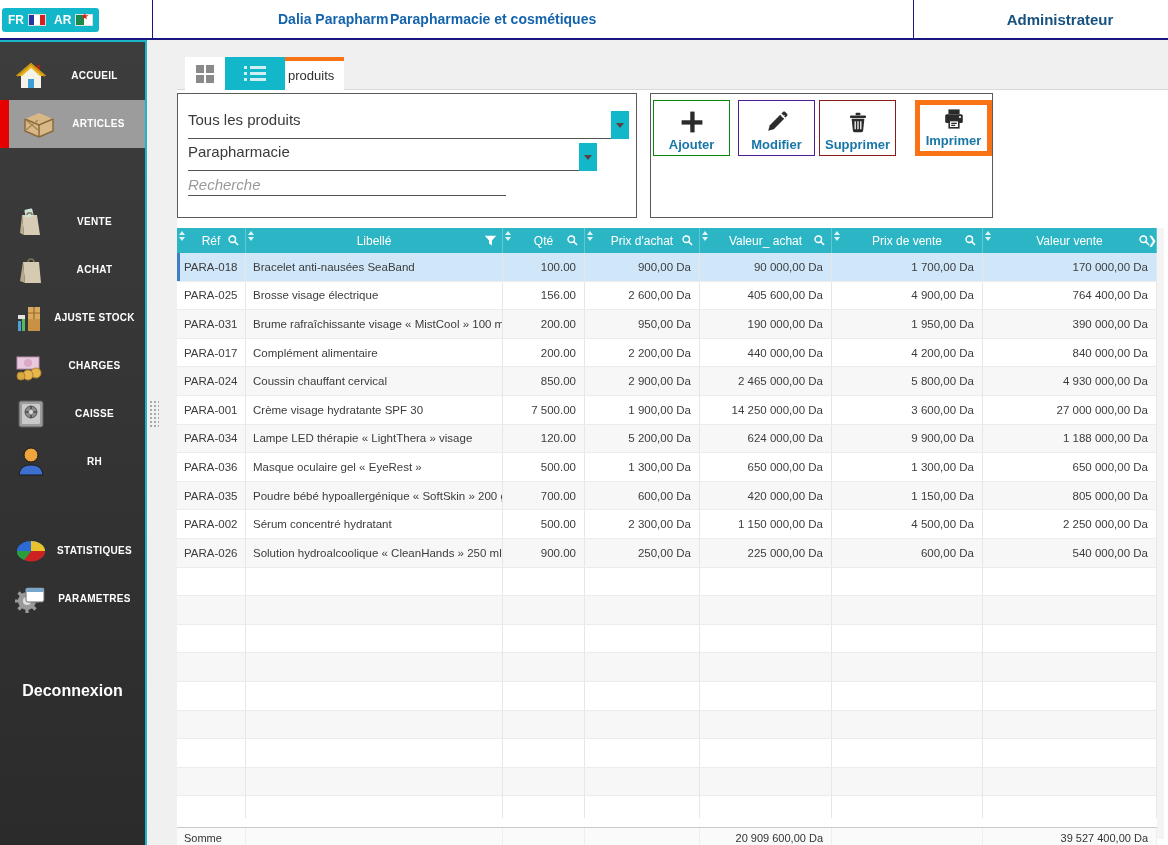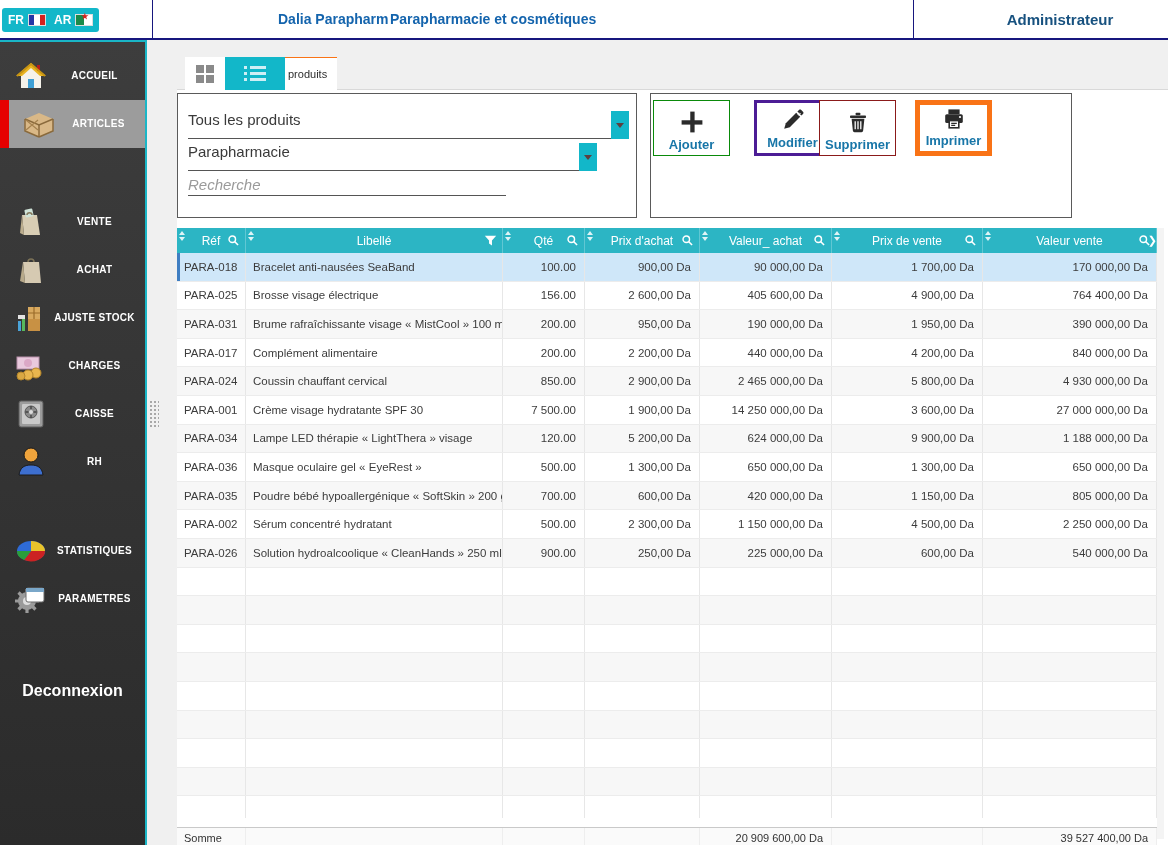--- a/index.html
+++ b/index.html
@@ -29,32 +29,32 @@
 
   .splitter { position:absolute; left:149px; top:400px; width:10px; height:28px;
     background-image:radial-gradient(#a8a8a8 1px, transparent 1.2px); background-size:4px 4px; }
 
   
   .panel { position:absolute; left:177px; top:57px; width:991px; height:788px; background:#fff; }
   .tabstrip { position:absolute; left:177px; top:57px; width:991px; height:33px; background:#f0f0f0; border-bottom:1px solid #d9d9d9; display:flex; }
   .tab { height:33px; display:flex; align-items:center; justify-content:center; cursor:pointer; }
   .tab.grid-tab { width:40px; margin-left:8px; background:#fff; }
   .tab.list-tab { width:60px; background:#12b7c9; }
-  .tab-title { height:33px; background:#fff; border-top:1px solid #f97316; padding:0 10px 0 3px; display:flex; align-items:center; font-size:11px; color:#2e2e2e; cursor:pointer; }
+  .tab-title { height:33px; background:#fff; border-top:4px solid #f97316; padding:0 10px 0 3px; display:flex; align-items:center; font-size:13px; color:#2e2e2e; cursor:pointer; }
   .grid-icon { display:grid; grid-template-columns:8px 8px; grid-template-rows:8px 8px; gap:2px; }
   .grid-icon span { background:#8a8a8a; }
   .list-icon { display:flex; flex-direction:column; gap:3px; }
   .list-icon .li-row { display:flex; align-items:center; gap:3px; }
   .list-icon .li-dot { width:3px; height:3px; background:#cfeff5; }
   .list-icon .li-bar { width:16px; height:3px; background:#cfeff5; }
 
   
   .groupbox { position:absolute; background:#fff; border:1px solid #5a5a5a; }
   .gb-filters { left:177px; top:93px; width:460px; height:125px;padding-left:40px; }
-  .gb-actions { left:650px; top:93px; width:422px; height:125px; }
+  .gb-actions { left:650px; top:93px; width:343px; height:125px; }
 
   .dd-row { position:absolute; left:10px; }
   .dd-text { font-size:15px; color:#3a3a3a; }
   .dd-line { position:absolute; left:0; height:1px; background:#555; }
   .dd-btn { position:absolute; width:18px; height:28px; background:#12b7c9; display:flex; align-items:center; justify-content:center; cursor:pointer; }
   .dd-btn .tri { width:0; height:0; border-left:4px solid transparent; border-right:4px solid transparent; border-top:5px solid #5c4040; }
   .search-input { position:absolute; left:10px; top:80px; width:318px; border:none; border-bottom:1px solid #555; font-size:15px; font-style:italic; color:#555; outline:none; background:transparent; padding:2px 0; font-family:"Liberation Sans",sans-serif; }
   .search-input::placeholder { color:#9a9a9a; }
 
   .action-btn { position:absolute; top:6px; width:77px; height:56px; background:#fff; display:flex; flex-direction:column; align-items:center; justify-content:flex-end; padding-bottom:3px; cursor:pointer; }
@@ -256,21 +256,21 @@
   <div class="groupbox gb-actions">
     <div class="action-btn" style="left:2px; border:1px solid #0a8a0a;">
       <span class="abicon">
         <svg width="26" height="26" viewBox="0 0 30 30">
             <rect x="13" y="3" width="5" height="24" fill="#2b2b2b"></rect>
             <rect x="3" y="13" width="24" height="5" fill="#2b2b2b"></rect>
           </svg>
       </span>
       <span class="ablabel">Ajouter</span>
     </div>
-    <div class="action-btn" style="left:103px; border:3px solid #4c1d95;">
+    <div class="action-btn" style="left:87px; border:1px solid #4c1d95;">
       <span class="abicon">
         <svg width="24" height="24" viewBox="0 0 30 30">
             <path d="M4 26l2-7L19 6l5 5L11 24z" fill="#2b2b2b"></path>
             <path d="M20.5 4.5l2-2c.8-.8 2-.8 2.8 0l2.2 2.2c.8.8.8 2 0 2.8l-2 2z" fill="#2b2b2b"></path>
             <path d="M21 8l1.5 1.5M23 6l1.5 1.5" stroke="#fff" stroke-width="1.2"></path>
           </svg>
       </span>
       <span class="ablabel">Modifier</span>
     </div>
     <div class="action-btn" style="left:168px; border:1px solid #8b1a1a;">

